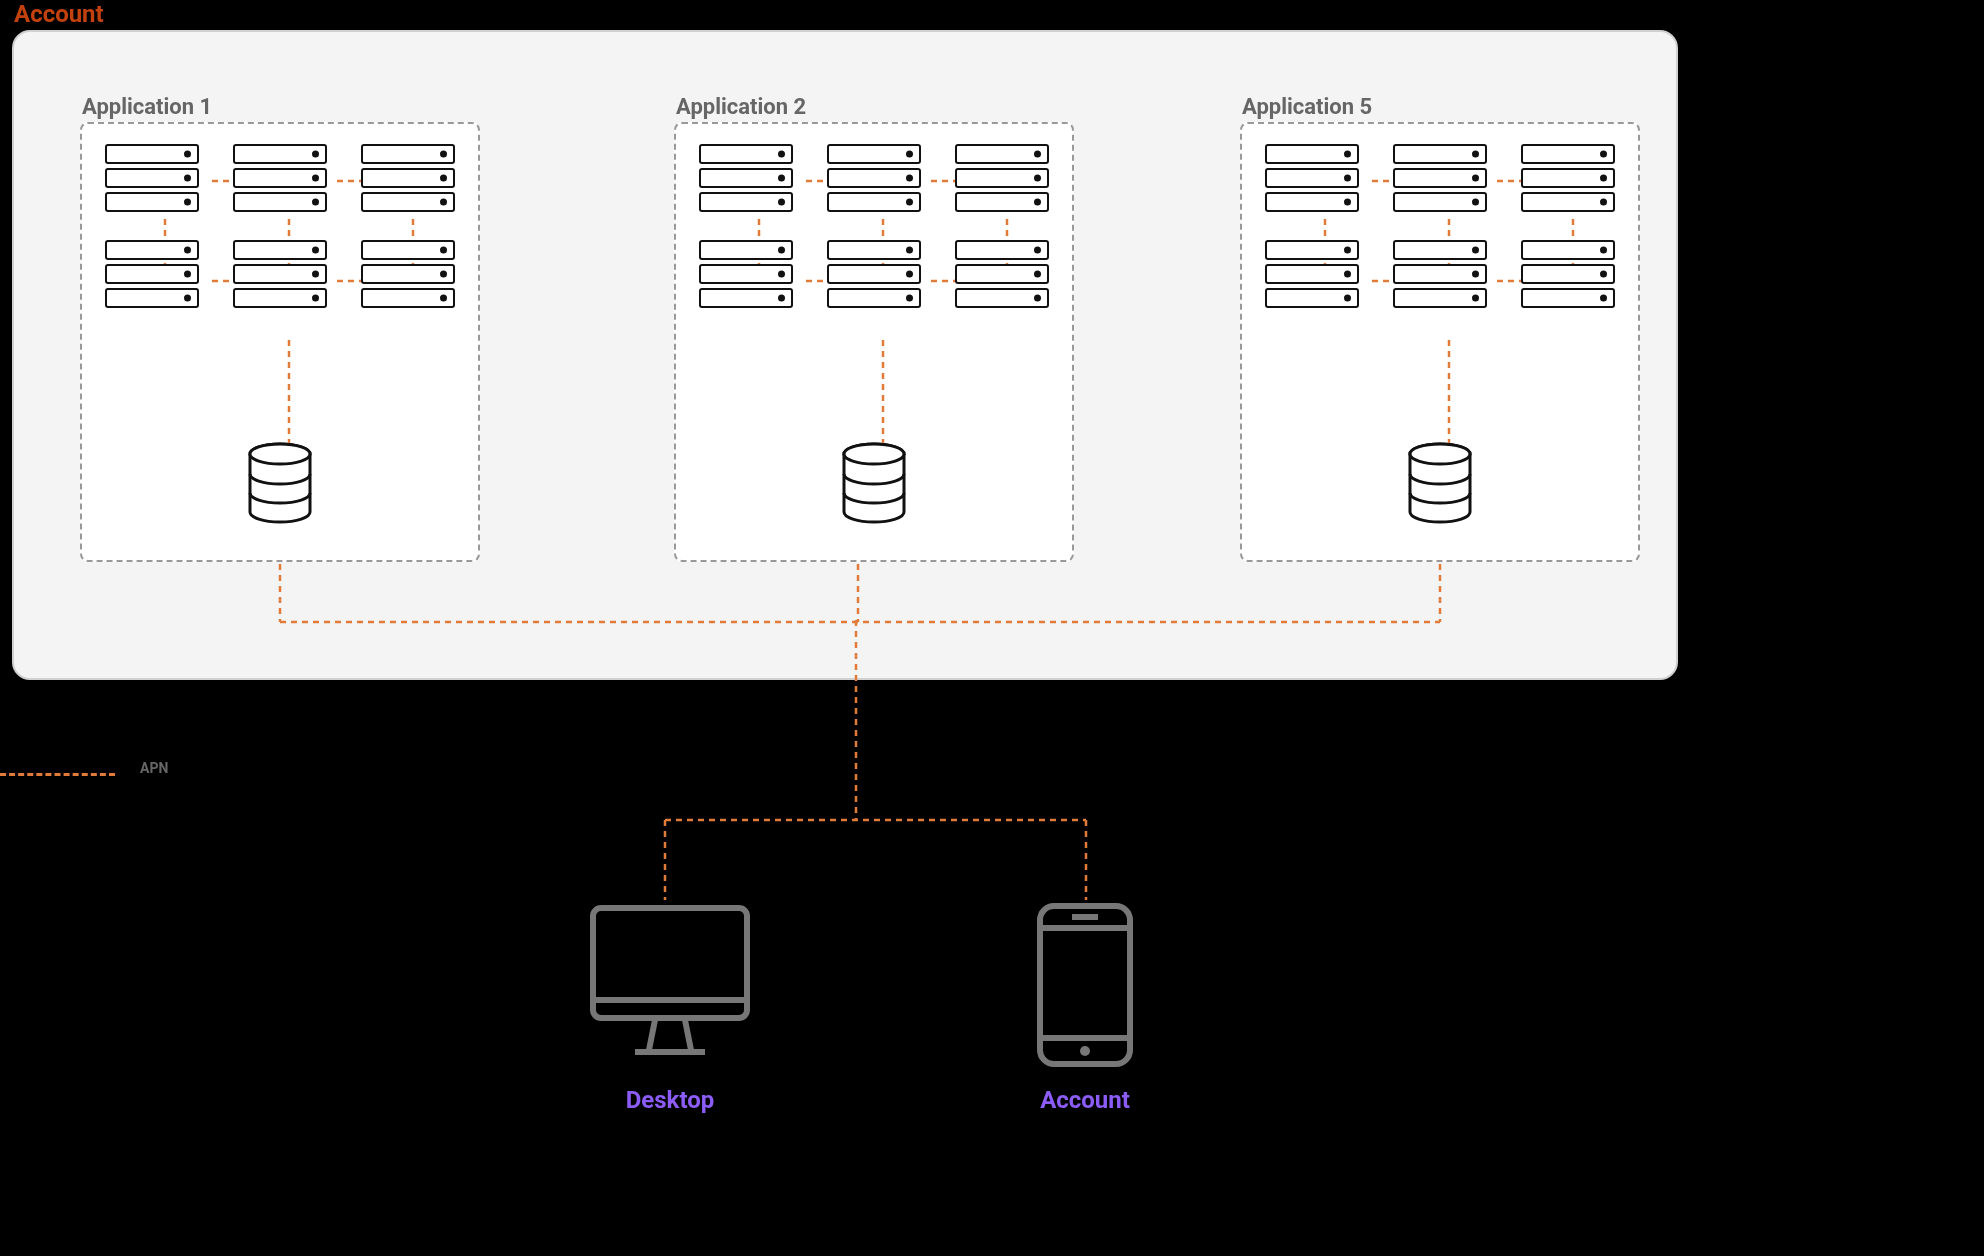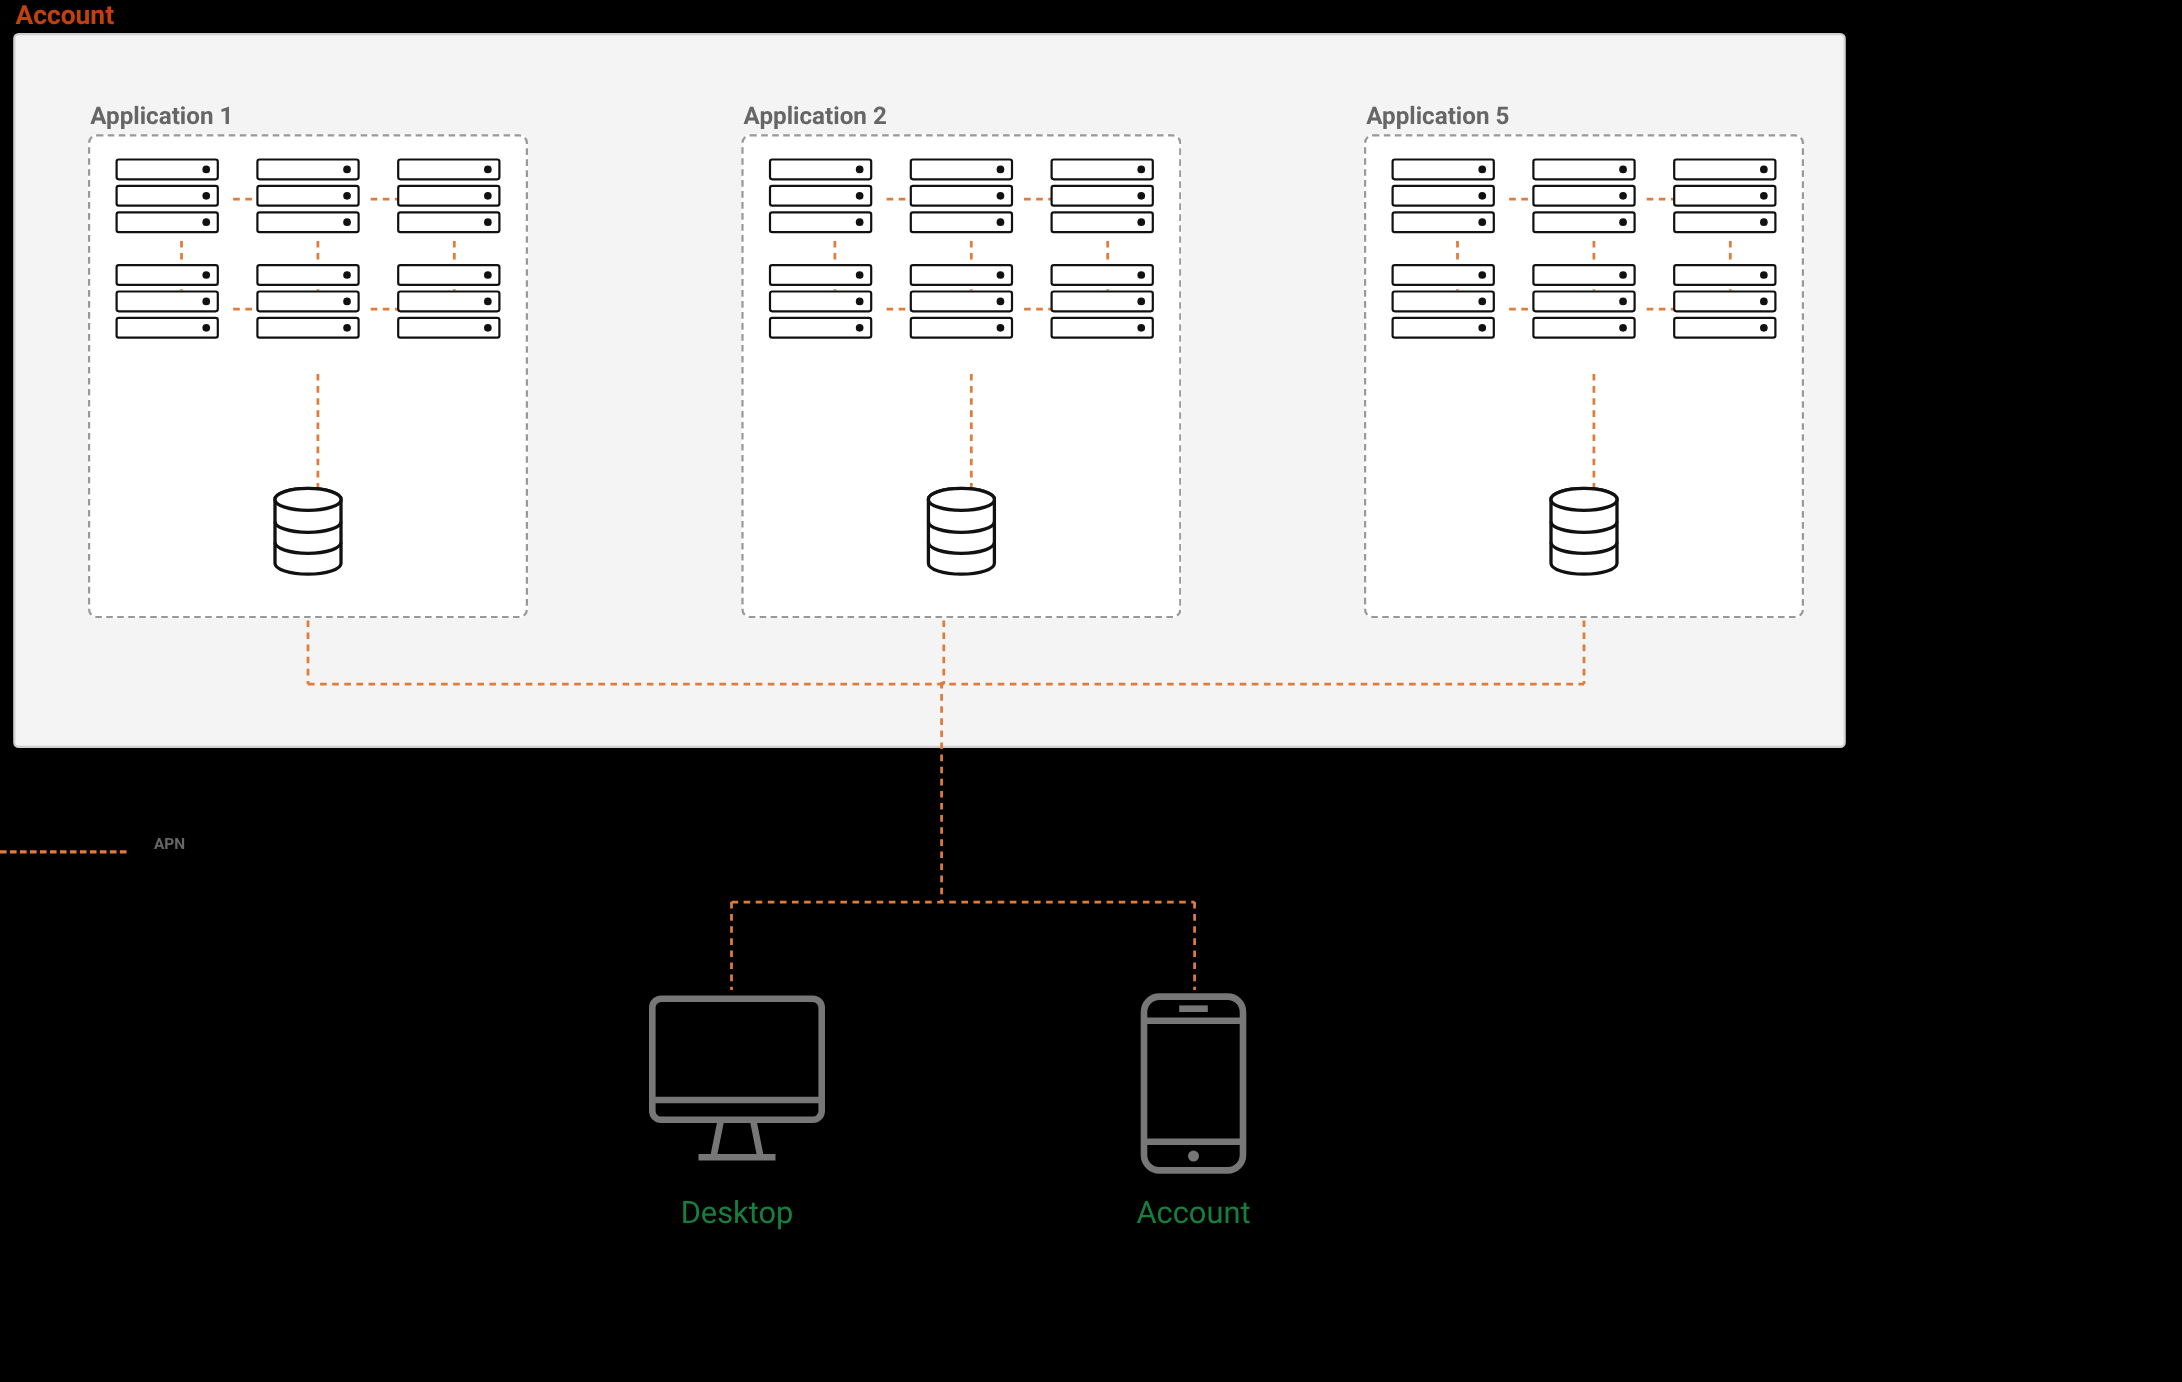--- a/index.html
+++ b/index.html
@@ -13,21 +13,21 @@
     position: relative;
     overflow: hidden;
   }
   .account-box {
     position: absolute;
     left: 12px;
     top: 30px;
     width: 1666px;
     height: 650px;
     border: 2px solid #d0d0d0;
-    border-radius: 5px;
+    border-radius: 18px;
     background: #f4f4f4;
   }
   .account-label {
     position: absolute;
     left: 14px;
     top: 0px;
     font-size: 24px;
     font-weight: 700;
     color: #c2410c;
   }
@@ -119,23 +119,23 @@
     text-align: center;
   }
   .mobile-wrap {
     position: absolute;
     left: 1030px;
     top: 900px;
     text-align: center;
   }
   .device-label {
     margin-top: 12px;
-    font-size: 28px;
-    font-weight: 400;
-    color: #15803d;
+    font-size: 24px;
+    font-weight: 700;
+    color: #8b5cf6;
     text-align: center;
   }
 </style>
 </head>
 <body>
 
 <div class="account-label">Account</div>
 
 <div class="account-box">
 

